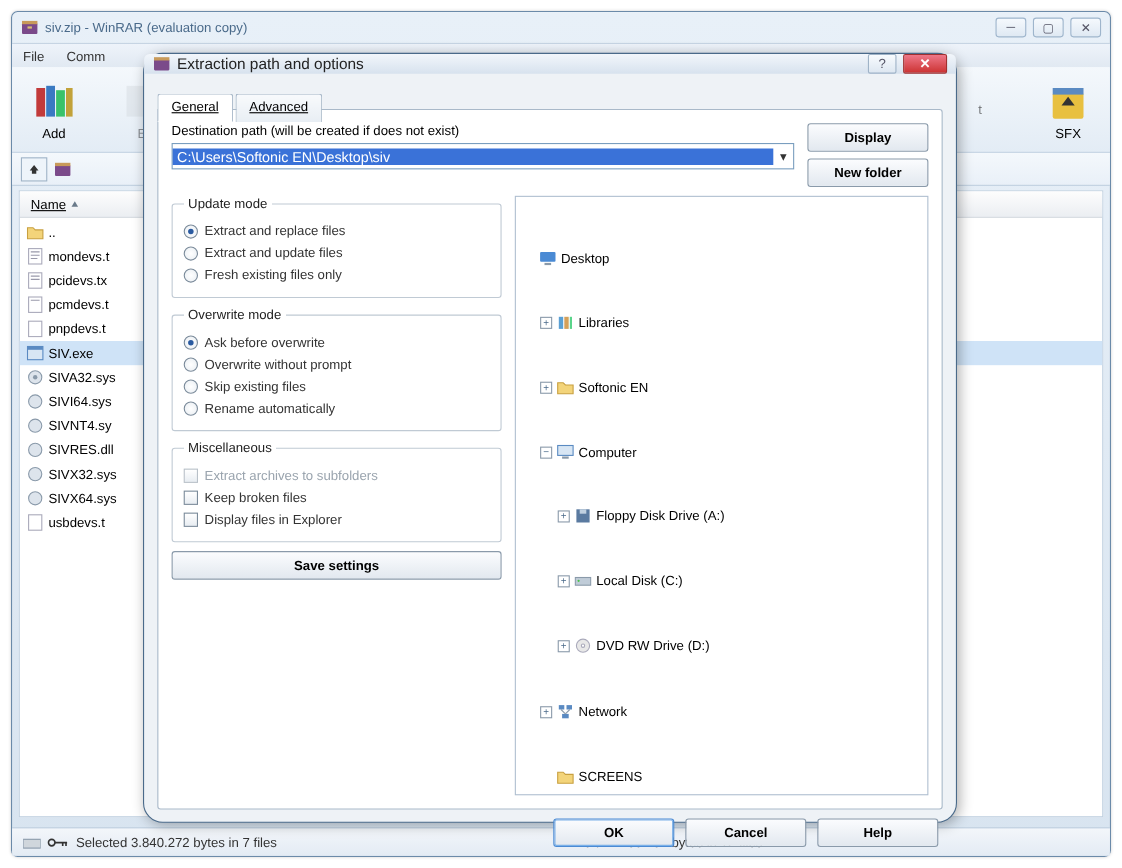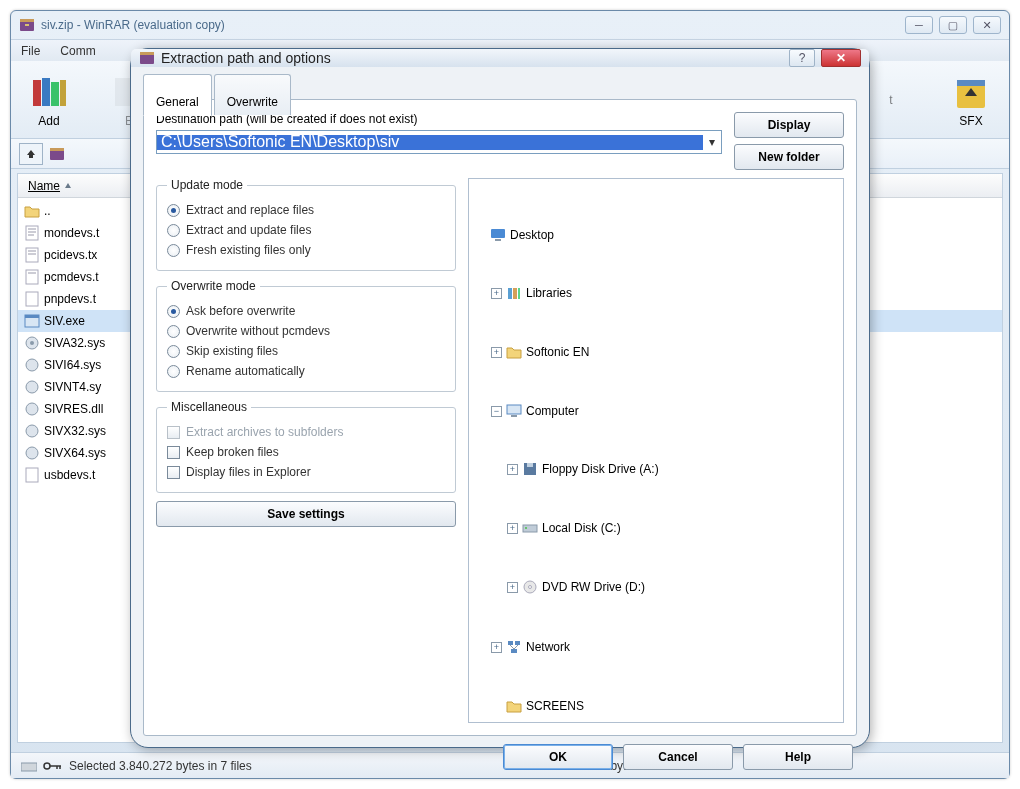--- a/index.html
+++ b/index.html
@@ -37,29 +37,29 @@
 
 
 .dialog { position: absolute; left: 130px; top: 48px; width: 740px; height: 700px; border: 1px solid #4a6a8a; border-radius: 18px; background: #eef2f6; box-shadow: 2px 2px 12px rgba(0,0,0,0.3); display:flex; flex-direction:column; }
 .dlg-titlebar { height: 30px; background: linear-gradient(#f2f6fb,#d7e2ee); border-radius: 5px 5px 0 0; display:flex; align-items:center; padding: 0 8px; gap:6px; }
 .dlg-titlebar .title { font-size: 14px; color:#222; flex:1; }
 .dlg-help { width:26px; height:18px; border:1px solid #9fb3c7; border-radius:2px; background:linear-gradient(#f8fbfe,#dde7f1); display:flex; align-items:center; justify-content:center; color:#556; cursor:default;}
 .dlg-close { width:40px; height:18px; border:1px solid #a03030; border-radius:2px; background:linear-gradient(#e78,#c33); display:flex; align-items:center; justify-content:center; color:#fff; font-weight:bold; cursor:default;}
 
 .dlg-body { flex:1; padding: 6px 12px 10px; display:flex; flex-direction:column; }
 .tabstrip { display:flex; height: 26px; }
-.tab { padding: 20px 12px; border: 1px solid #a9b9c9; border-bottom: none; background: linear-gradient(#f8fafc,#e8eef4); border-radius: 3px 3px 0 0; margin-right: 2px; cursor:default; position:relative; top:1px;}
+.tab { padding: 4px 12px; border: 1px solid #a9b9c9; border-bottom: none; background: linear-gradient(#f8fafc,#e8eef4); border-radius: 3px 3px 0 0; margin-right: 2px; cursor:default; position:relative; top:12px;text-decoration:underline;}
 .tab.active { background: #fff; z-index: 2; border-bottom:1px solid #fff;}
 .tab-panel { flex:1; background: #fff; border: 1px solid #a9b9c9; border-radius: 0 3px 3px 3px; padding: 12px; display:flex; flex-direction:column; gap:8px; }
 
 .dest-row { display:flex; align-items: flex-start; gap: 12px; }
 .dest-left { flex:1; }
 .dest-label { margin-bottom: 4px; display:block; }
 .combo { display:flex; align-items:center; border:1px solid #7a9ebf; height: 24px; background:#fff; }
-.combo input { flex:1; border:none; outline:none; padding: 0 4px; background:#3a72d8; color:#fff; height:15px; font-size:16px;}
+.combo input { flex:1; border:none; outline:none; padding: 0 4px; background:#3a72d8; color:#fff; height:15px; font-size:13px;}
 .combo .arrow { width: 18px; text-align:center; color:#333; cursor:default;}
 .side-btns { display:flex; flex-direction:column; gap:6px; }
 .btn { min-width: 110px; height: 26px; border:1px solid #8a9aaa; border-radius:3px; background: linear-gradient(#fbfcfe,#e2e8ef); cursor:default; display:flex; align-items:center; justify-content:center; padding:0 12px;font-weight:bold;}
 
 .two-col { display:flex; gap: 12px; flex:1; min-height:0; }
 .lcol { width: 300px; display:flex; flex-direction:column; gap:8px; }
 .rcol { flex:1; border:1px solid #b0bfd0; background:#fff; padding: 6px; overflow:auto; }
 
 fieldset { border:1px solid #c0cad4; border-radius:3px; padding: 8px 10px 10px; }
 legend { padding: 0 4px; color:#222; }
@@ -309,21 +309,21 @@
           <rect x="1" y="2" width="14" height="3" fill="#c89a5a"></rect>
         </svg>
     </span>
     <span class="title">Extraction path and options</span>
     <span class="dlg-help">?</span>
     <span class="dlg-close">✕</span>
   </div>
   <div class="dlg-body">
     <div class="tabstrip">
       <div class="tab active">General</div>
-      <div class="tab">Overwrite</div>
+      <div class="tab">Advanced</div>
     </div>
     <div class="tab-panel">
 
       <div class="dest-row">
         <div class="dest-left">
           <span class="dest-label">Destination path (will be created if does not exist)</span>
           <div class="combo">
             <input type="text" value="C:\Users\Softonic EN\Desktop\siv" style="">
             <span class="arrow">▾</span>
           </div>
@@ -352,21 +352,21 @@
               </div>
           </fieldset>
           <fieldset>
             <legend>Overwrite mode</legend>
             <div class="radio-row">
                 <span class="radio checked"></span>
                 <span>Ask before overwrite</span>
               </div>
             <div class="radio-row">
                 <span class="radio"></span>
-                <span>Overwrite without pcmdevs</span>
+                <span>Overwrite without prompt</span>
               </div>
             <div class="radio-row">
                 <span class="radio"></span>
                 <span>Skip existing files</span>
               </div>
             <div class="radio-row">
                 <span class="radio"></span>
                 <span>Rename automatically</span>
               </div>
           </fieldset>

